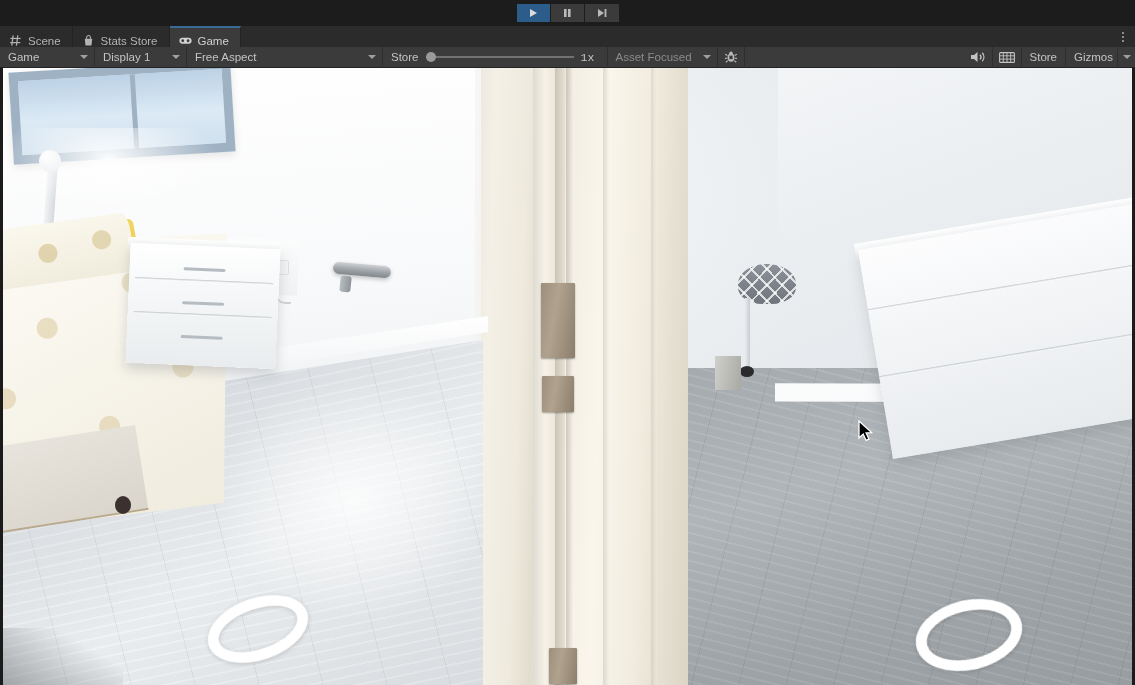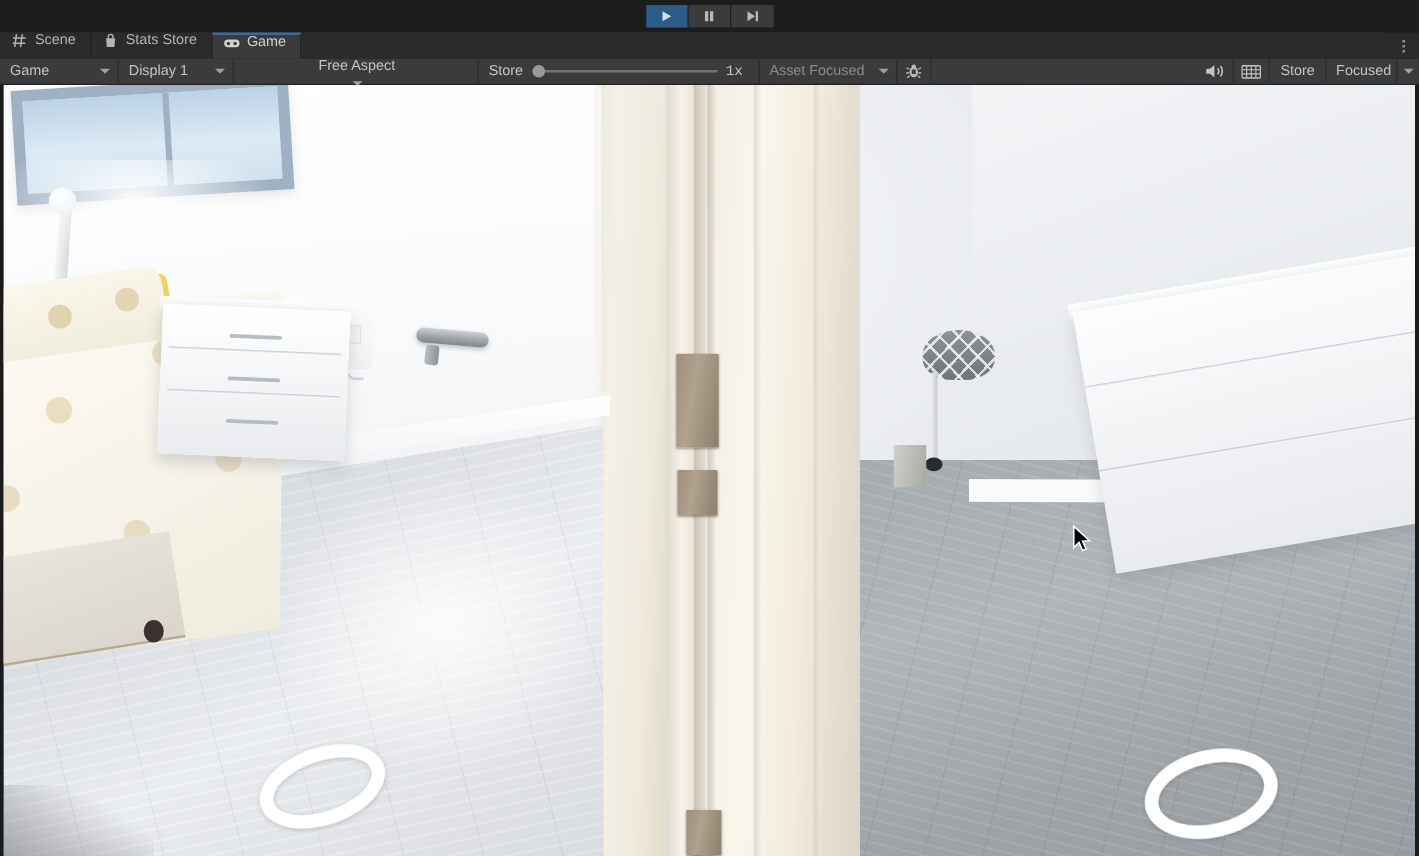--- a/index.html
+++ b/index.html
@@ -31,21 +31,21 @@
 
   
   .tabstrip {
     position: absolute; left: 0; top: 26px;
     width: 1135px; height: 21px;
     background: #2b2b2b;
     display: flex; align-items: flex-end;
   }
   .tab {
     height: 21px; padding: 0 11px 0 9px;
-    display: flex; align-items: flex-start; gap: 6px;
+    display: flex; align-items: flex-end; gap: 6px;
     font-size: 11.5px; color: #b4b4b4;
     background: #2b2b2b;
     border-right: 1px solid #232323;
     cursor: pointer; white-space: nowrap;
   }
   .tab.active {
     background: #3b3b3b; color: #d2d2d2;
     border-top: 2px solid #3a6a9a;
     height: 21px;
   }
@@ -76,21 +76,21 @@
   .dd .lbl { flex: 1; }
   .caret {
     width: 0; height: 0;
     border-left: 4px solid transparent;
     border-right: 4px solid transparent;
     border-top: 4px solid #a0a0a0;
     flex: none;
   }
   .dd-game { width: 95px; }
   .dd-display { width: 92px; }
-  .dd-aspect { width: 196px; flex-direction: column; }
+  .dd-aspect { width: 196px; }
 
   .scalewrap {
     height: 21px; display: flex; align-items: center;
     gap: 7px; padding: 0 8px;
     border-right: 1px solid #2e2e2e;
     white-space: nowrap;
   }
   .slider {
     position: relative; width: 148px; height: 12px;
     display: flex; align-items: center; cursor: pointer;
@@ -568,21 +568,21 @@
         <line x1="11.7" y1="1.6" x2="11.7" y2="11.4"></line>
       </g>
     </svg>
   </div>
 
   <div class="tbtn text">
     <span>Store</span>
   </div>
 
   <div class="tbtn text gizmo">
-    <span>Focused</span>
+    <span>Gizmos</span>
   </div>
 
   <div class="gizmo-caret">
     <span class="caret"></span>
   </div>
 </div>
 
 <div class="viewport">
   <div class="scene">
 

